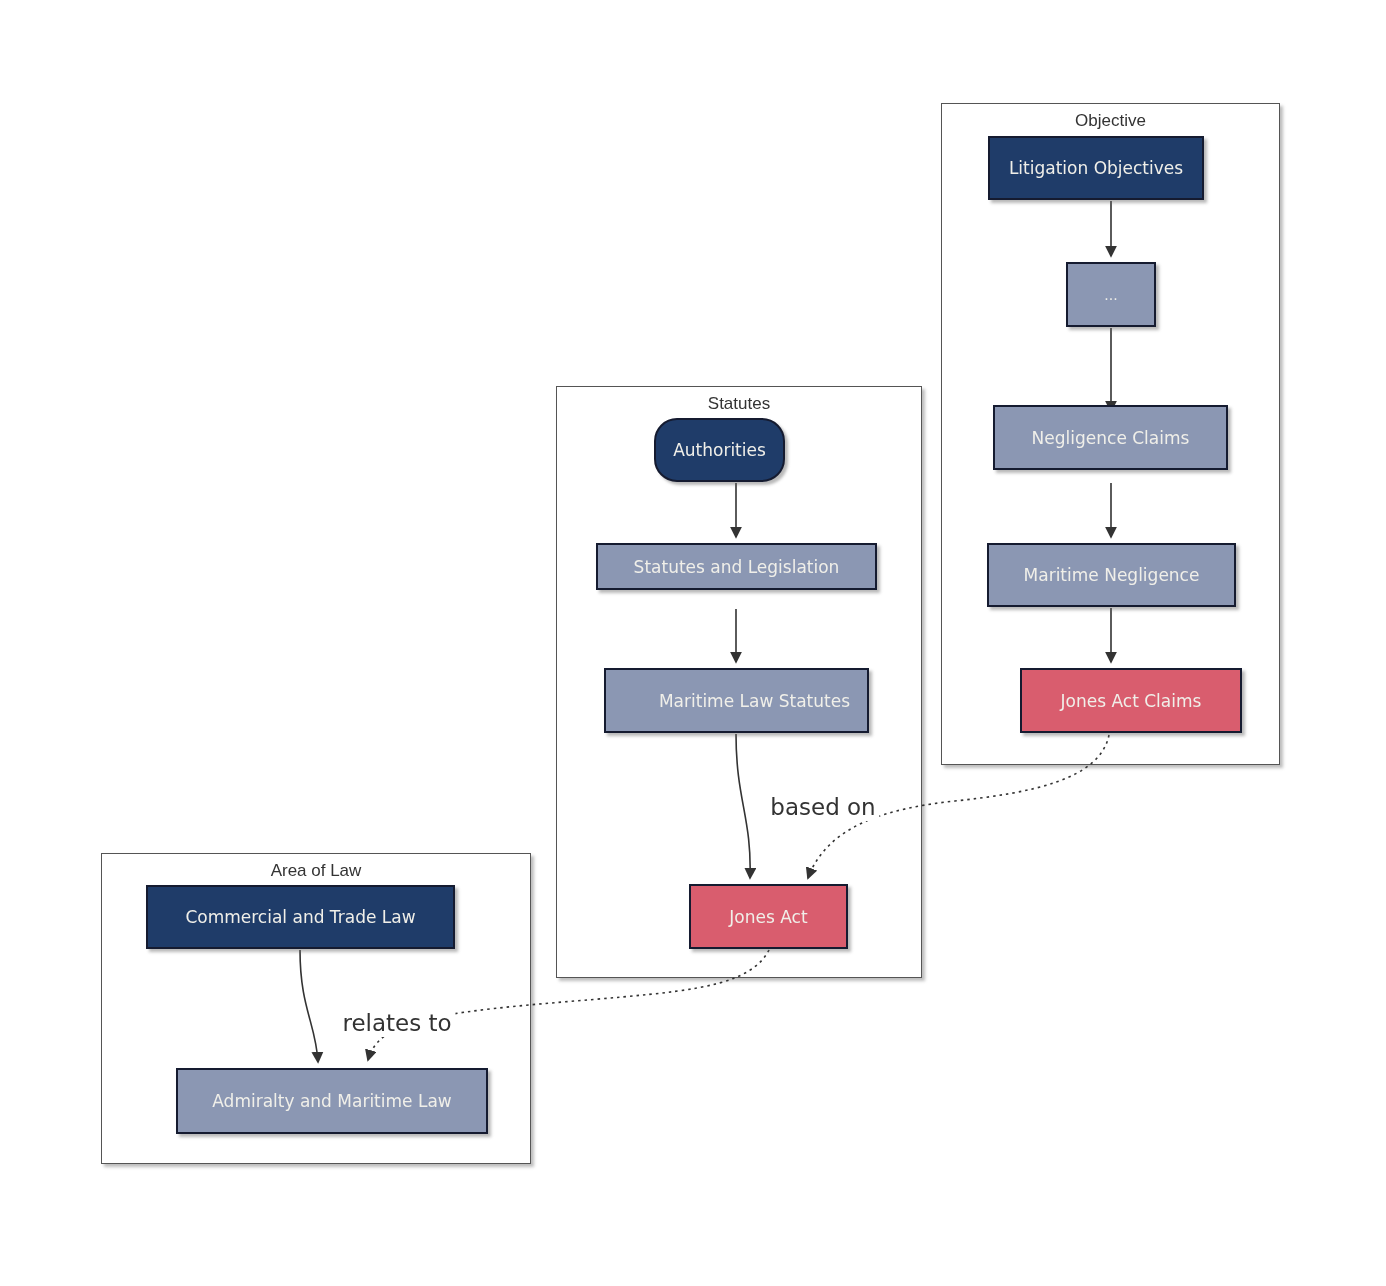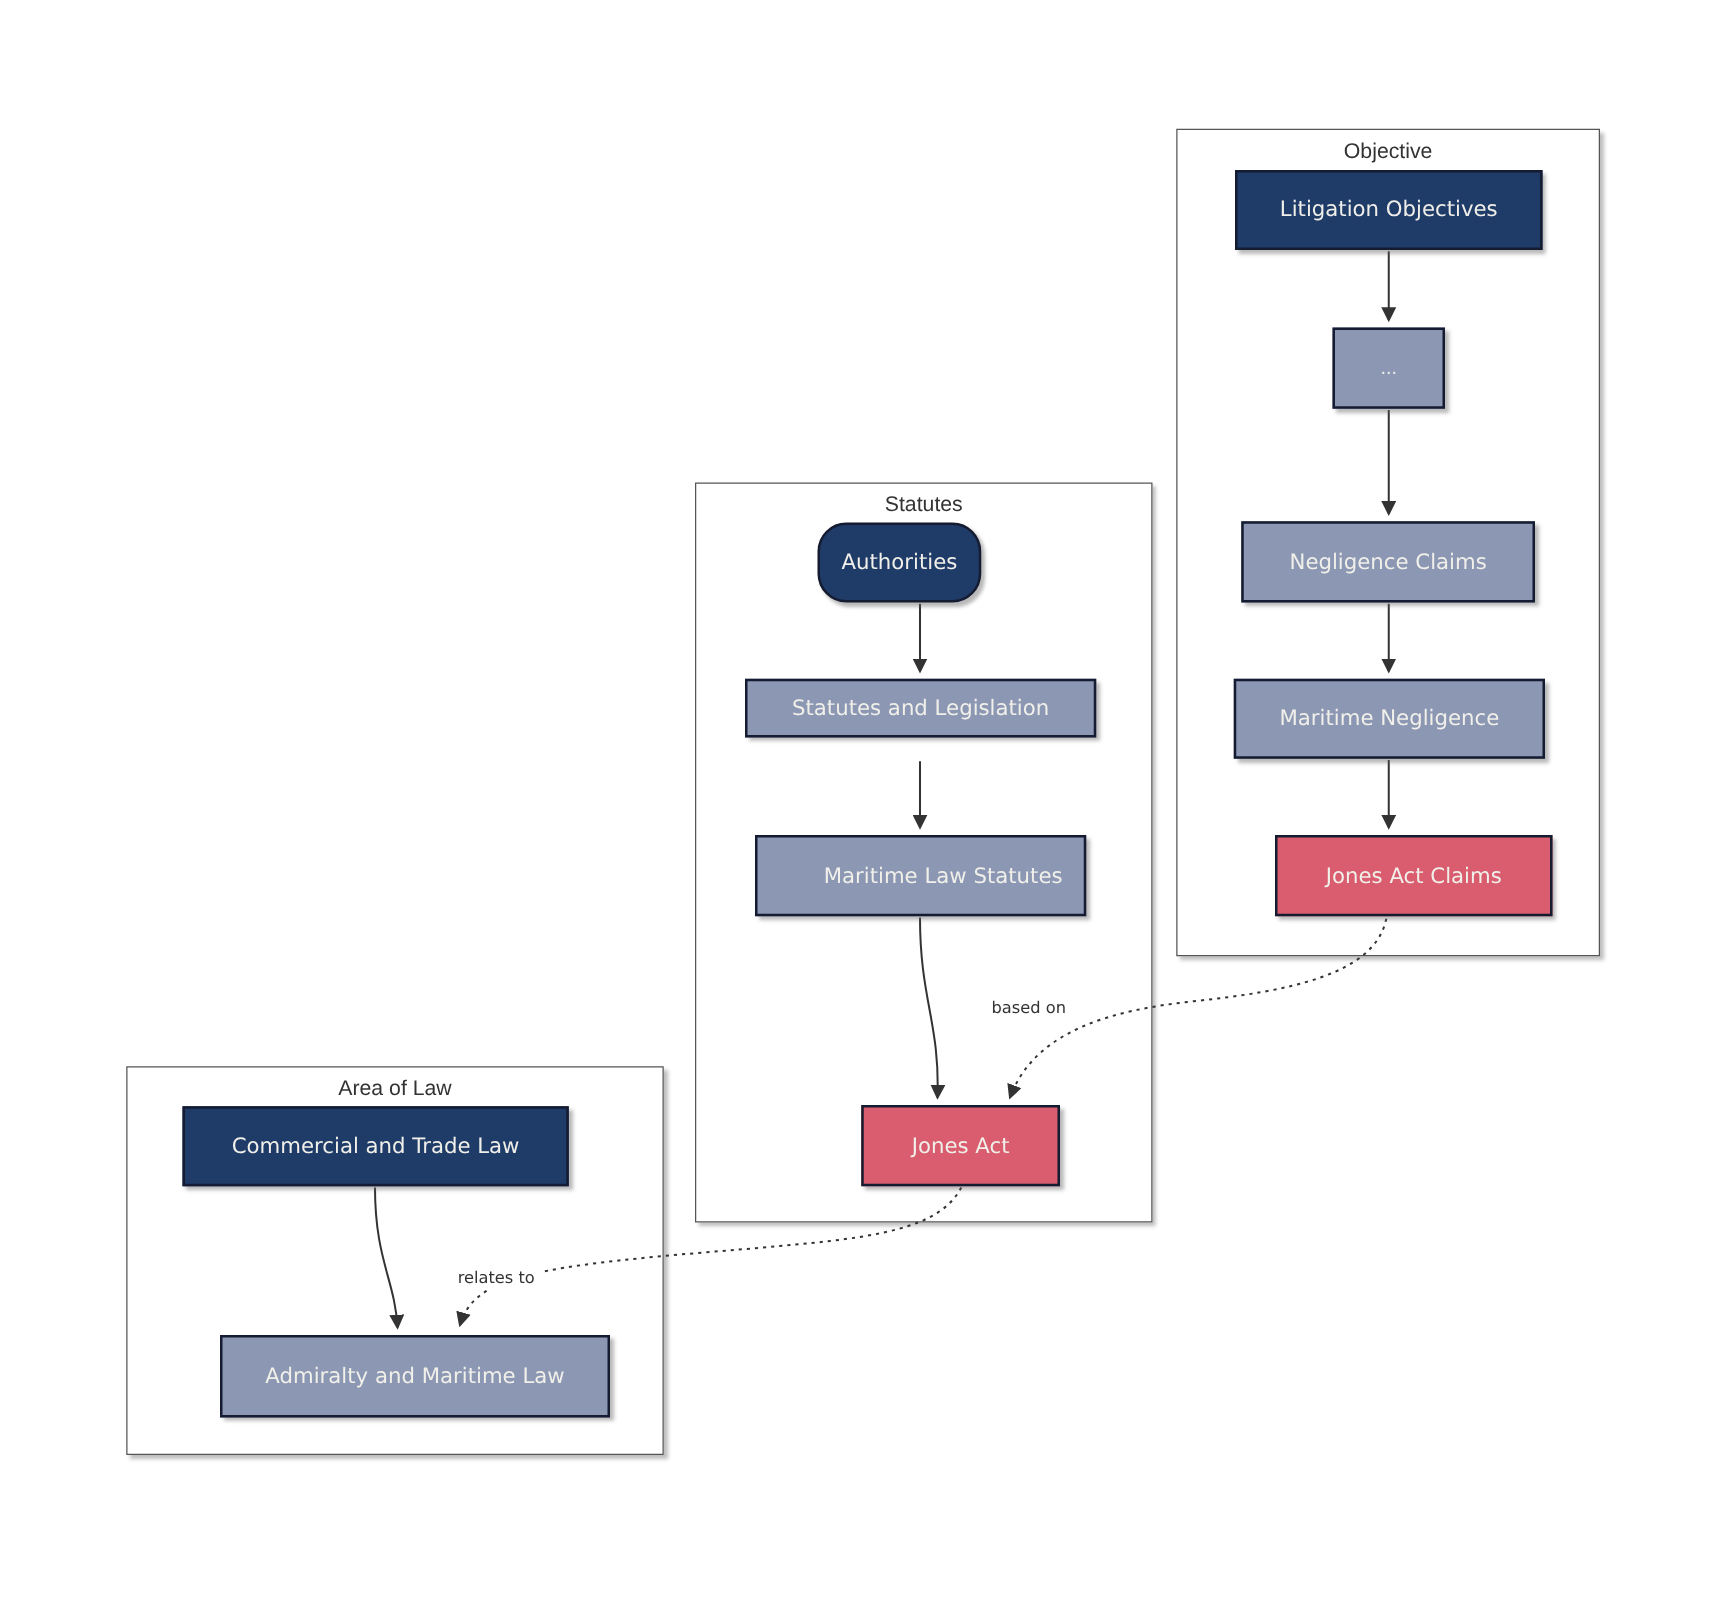--- a/index.html
+++ b/index.html
@@ -70,21 +70,21 @@
     box-shadow:3px 3px 3px rgba(100,100,100,0.45);
   }
   .node.primary{background:var(--node-primary);}
   .node.secondary{background:var(--node-secondary);}
   .node.highlight{background:var(--node-highlight);}
   .edge-label{
     position:absolute;
     transform:translate(-50%,-50%);
     background:var(--background);
     color:var(--edge-label-text);
-    font-size:13px;
+    font-size:23px;
     padding:1px 4px;
     z-index:3;
     white-space:nowrap;
   }
 </style>
 </head>
 <body>
 
 <div class="cluster" style="left:941px;top:103px;width:339px;height:662px;">
   <span class="cluster-title">Objective</span>
@@ -109,25 +109,25 @@
   <path d="M1111,483 L1111,537" marker-end="url(#arrowhead)"></path>
   <path d="M1111,608 L1111,662" marker-end="url(#arrowhead)"></path>
   <path d="M736,483 L736,537" marker-end="url(#arrowhead)"></path>
   <path d="M736,609 L736,662" marker-end="url(#arrowhead)"></path>
   <path d="M736,734 C736,800 752,818 750,878" marker-end="url(#arrowhead)"></path>
   <path d="M300,950 C300,1008 316,1024 318,1062" marker-end="url(#arrowhead)"></path>
   <path class="dotted" d="M1109,735 C1100,780 1030,793 955,801 C890,808 828,824 808,878" marker-end="url(#arrowhead)"></path>
   <path class="dotted" d="M769,950 C752,983 700,990 622,997 C545,1004 436,1010 398,1028 C381,1036 372,1046 368,1060" marker-end="url(#arrowhead)"></path>
 </svg>
 
-<div class="node primary" style="left:988px;top:136px;width:246px;height:64px;">Litigation Objectives</div>
+<div class="node primary" style="left:988px;top:136px;width:216px;height:64px;">Litigation Objectives</div>
 
 <div class="node secondary" style="left:1066px;top:262px;width:90px;height:65px;font-size:14px;">...</div>
 
-<div class="node secondary" style="left:993px;top:417px;width:235px;height:65px;">Negligence Claims</div>
+<div class="node secondary" style="left:993px;top:405px;width:235px;height:65px;">Negligence Claims</div>
 
 <div class="node secondary" style="left:987px;top:543px;width:249px;height:64px;">Maritime Negligence</div>
 
 <div class="node highlight" style="left:1020px;top:668px;width:222px;height:65px;">Jones Act Claims</div>
 
 <div class="node primary" style="left:654px;top:418px;width:131px;height:64px;border-radius:23px;">Authorities</div>
 
 <div class="node secondary" style="left:596px;top:543px;width:281px;height:47px;">Statutes and Legislation</div>
 
 <div class="node secondary" style="left:604px;top:668px;width:265px;height:65px;padding-left:36px;">Maritime Law Statutes</div>

